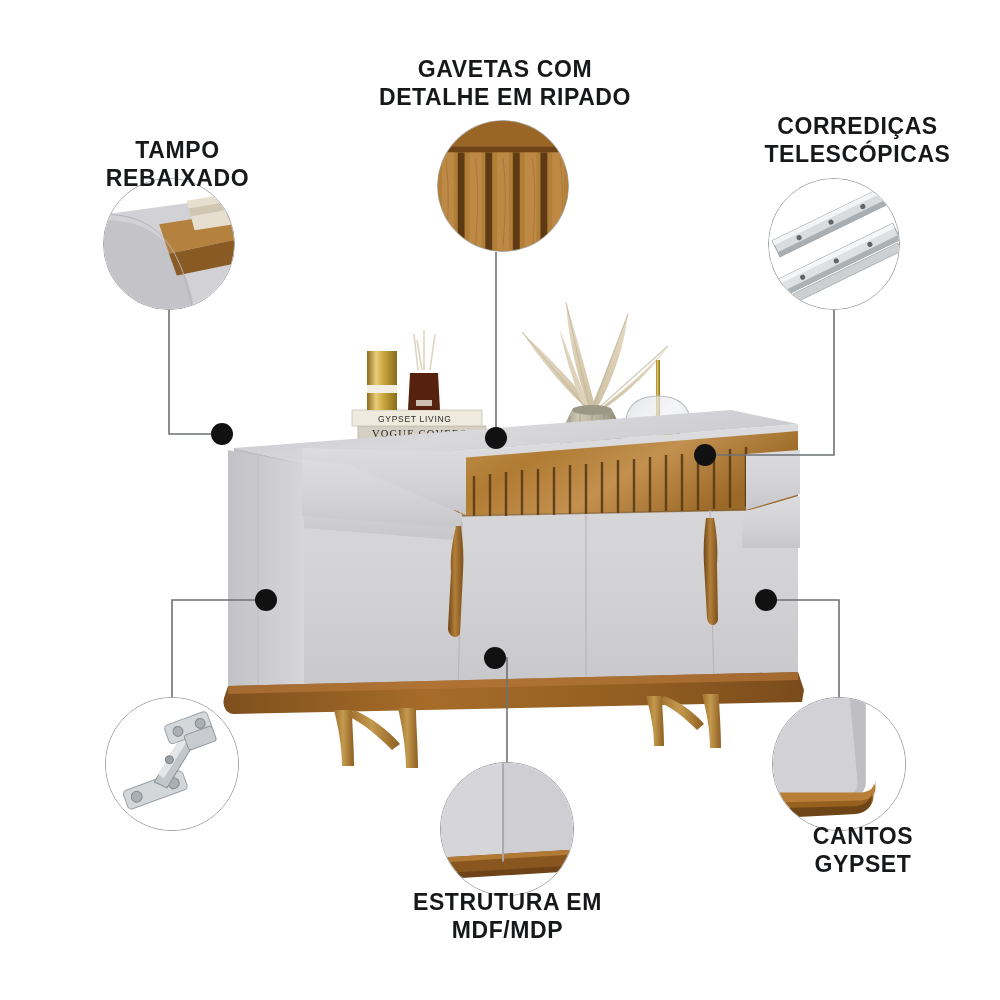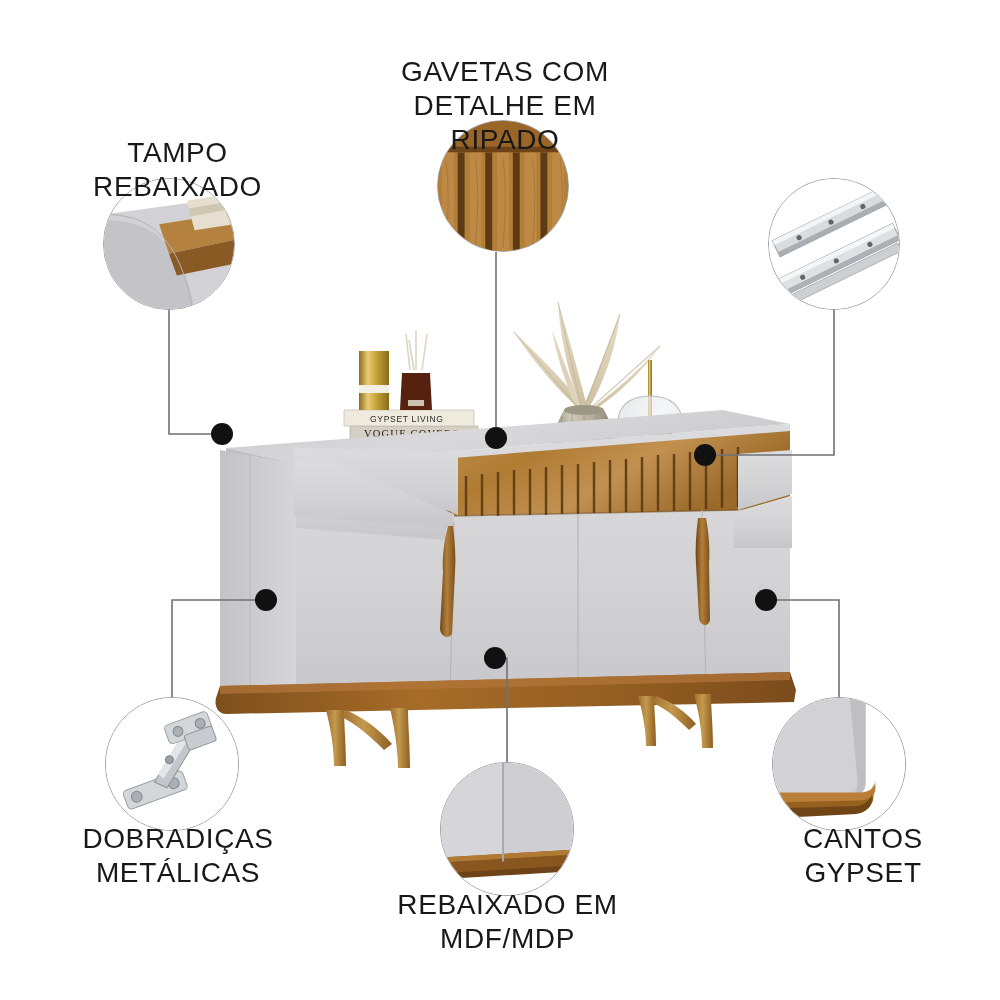--- a/index.html
+++ b/index.html
@@ -10,24 +10,24 @@
     overflow:hidden;
     color:#1a1a1a;
   }
 
   #stage { position:absolute; inset:0; width:1000px; height:1000px; }
 
   
   .callout-label {
     position:absolute;
     text-align:center;
-    font-size:28px;
+    font-size:23px;
     line-height:1.22;
     letter-spacing:0.6px;
-    font-weight:400;
+    font-weight:700;
     color:#16181a;
     white-space:pre-line;
     font-family:"Liberation Sans", sans-serif;
   }
 
   
   .inset {
     position:absolute;
     border-radius:50%;
     overflow:hidden;
@@ -36,21 +36,21 @@
   }
   .inset-inner { position:absolute; inset:0; }
 
   
   svg.layer { position:absolute; left:0; top:0; width:1000px; height:1000px; pointer-events:none; }
 
   .dot { fill:#111111; }
   .lead { stroke:#6e7276; stroke-width:1.6; fill:none; }
 
   
-  #furniture { position:absolute; left:178px; top:210px; width:640px; height:560px; }
+  #furniture { position:absolute; left:186px; top:210px; width:640px; height:560px; }
 </style>
 </head>
 <body>
 
 <div id="stage">
 
   <div id="furniture">
     <svg viewBox="0 0 640 560" width="640" height="560">
       <defs>
         <linearGradient id="whiteFace" x1="0" y1="0" x2="0" y2="1">
@@ -387,23 +387,23 @@
       <circle class="dot" cx="766" cy="600" r="11"></circle>
     </g>
   </svg>
 
   <div class="callout-label" style="left:60px; top:112px; width:235px;margin-top:24px;">TAMPO
 REBAIXADO</div>
 
   <div class="callout-label" style="left:370px; top:55px; width:270px;">GAVETAS COM
 DETALHE EM RIPADO</div>
 
-
-  <div class="callout-label" style="left:58px; top:822px; width:240px;">DOBRADIÇAS
-METÁLICAS</div>
-
-  <div class="callout-label" style="left:390px; top:888px; width:235px;">REBAIXADO EM
+  <div class="callout-label" style="left:735px; top:112px; width:245px;">CORREDIÇAS
+TELESCÓPICAS</div>
+
+
+  <div class="callout-label" style="left:390px; top:888px; width:235px;">ESTRUTURA EM
 MDF/MDP</div>
 
   <div class="callout-label" style="left:748px; top:822px; width:230px;">CANTOS
 GYPSET</div>
 
 </div>
 
 </body></html>

